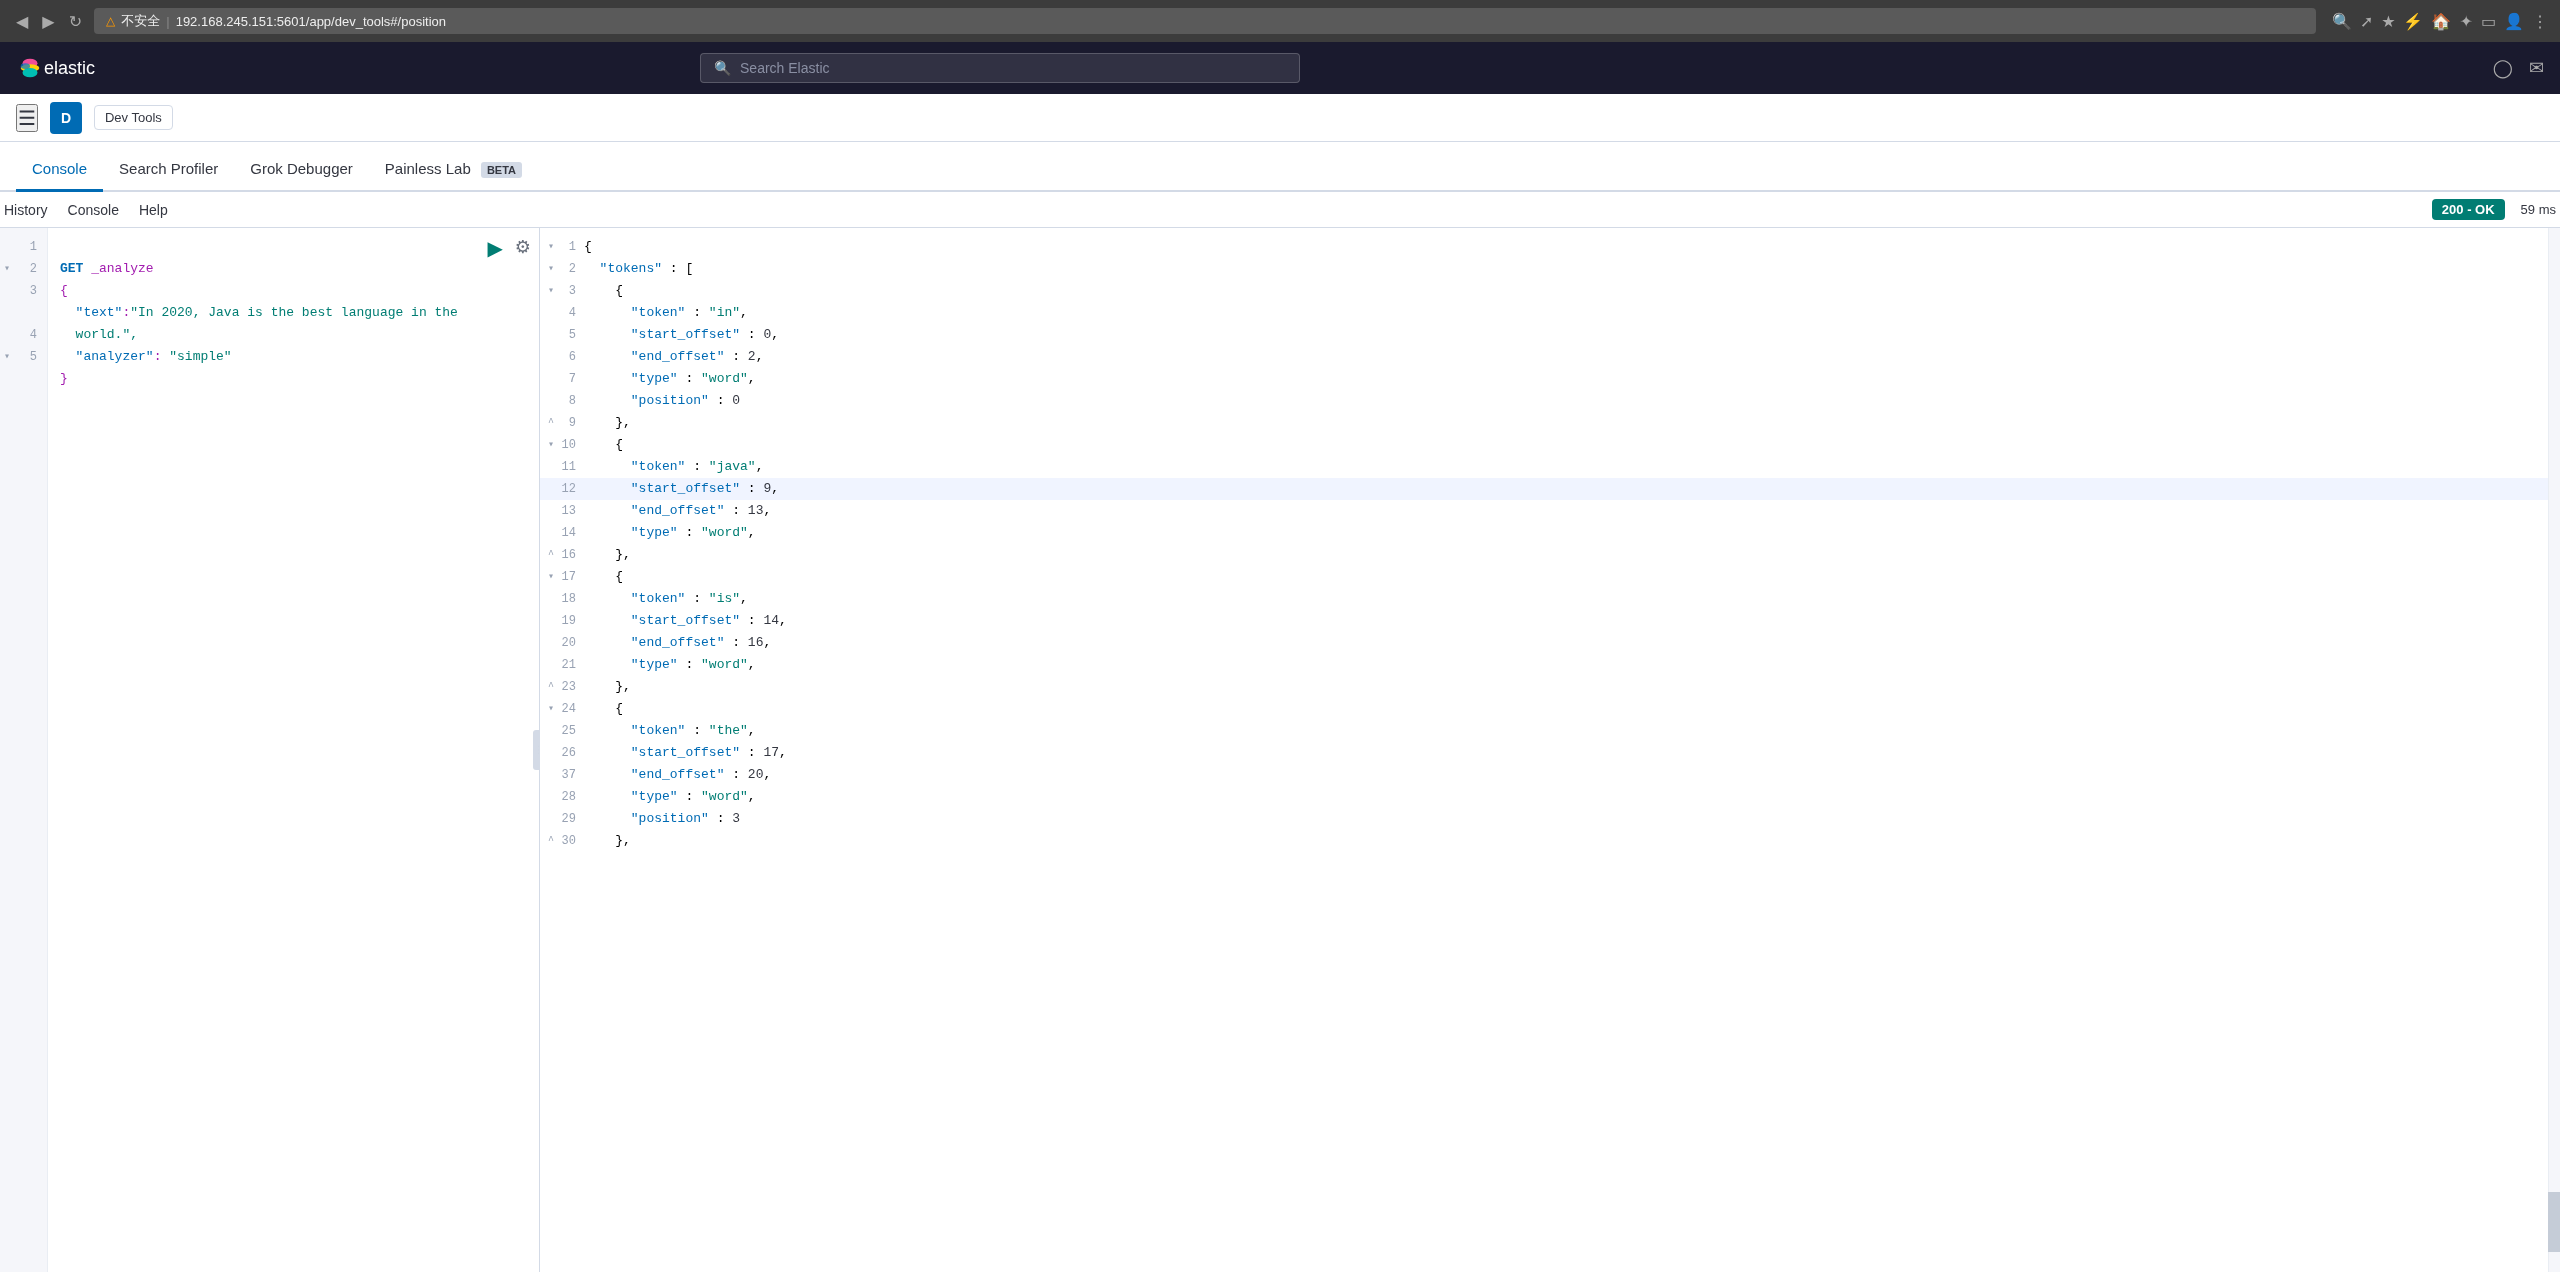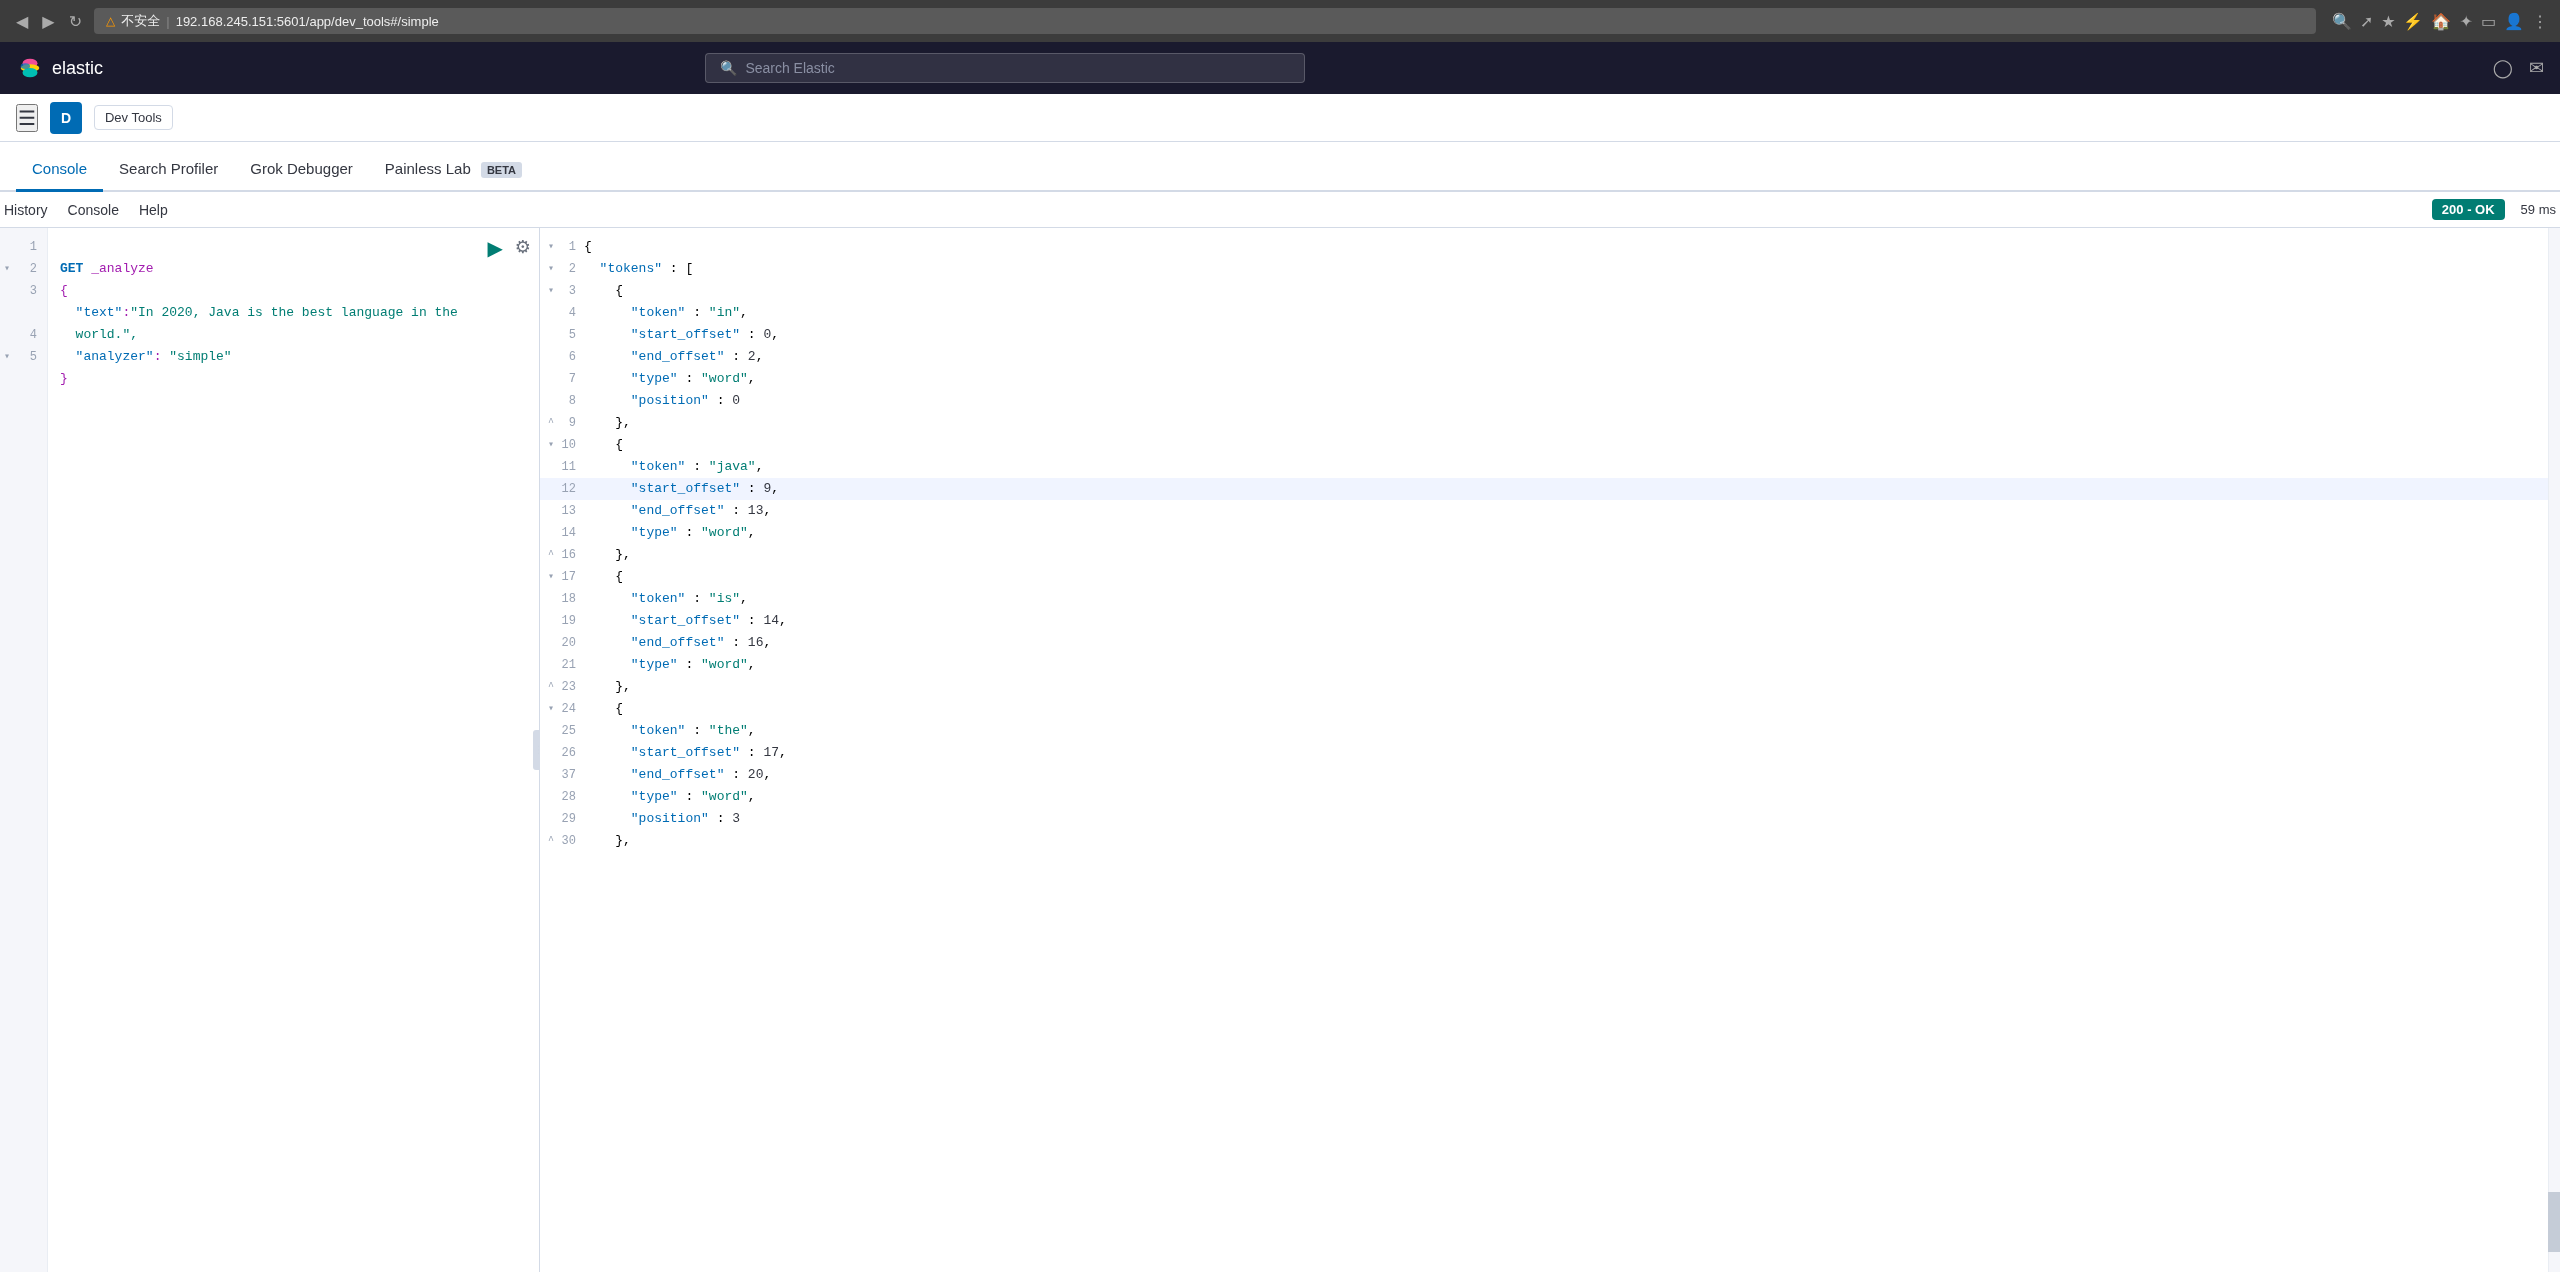--- a/index.html
+++ b/index.html
@@ -37,21 +37,20 @@
       background: #1a1a2e;
       height: 52px;
       display: flex;
       align-items: center;
       padding: 0 16px;
       gap: 16px;
     }
     .elastic-logo {
       display: flex;
       align-items: center;
-      gap: 8px;
       color: #fff;
       font-size: 18px;
       font-weight: 500;
     }
     .logo-icon {
       width: 28px;
       height: 28px;
     }
     .search-bar {
       flex: 1;
@@ -332,21 +331,21 @@
 <div class="browser-chrome">
   <div class="browser-nav">
     <button class="nav-btn">◀</button>
     <button class="nav-btn">▶</button>
     <button class="nav-btn">↻</button>
   </div>
   <div class="address-bar">
     <span class="warning">△</span>
     <span>不安全</span>
     <span style="color:#888">|</span>
-    <span>192.168.245.151:5601/app/dev_tools#/simple</span>
+    <span>192.168.245.151:5601/app/dev_tools#/position</span>
   </div>
   <div class="browser-actions">
     <span>🔍</span>
     <span>➚</span>
     <span>★</span>
     <span>⚡</span>
     <span>🏠</span>
     <span>✦</span>
     <span>▭</span>
     <span>👤</span>

